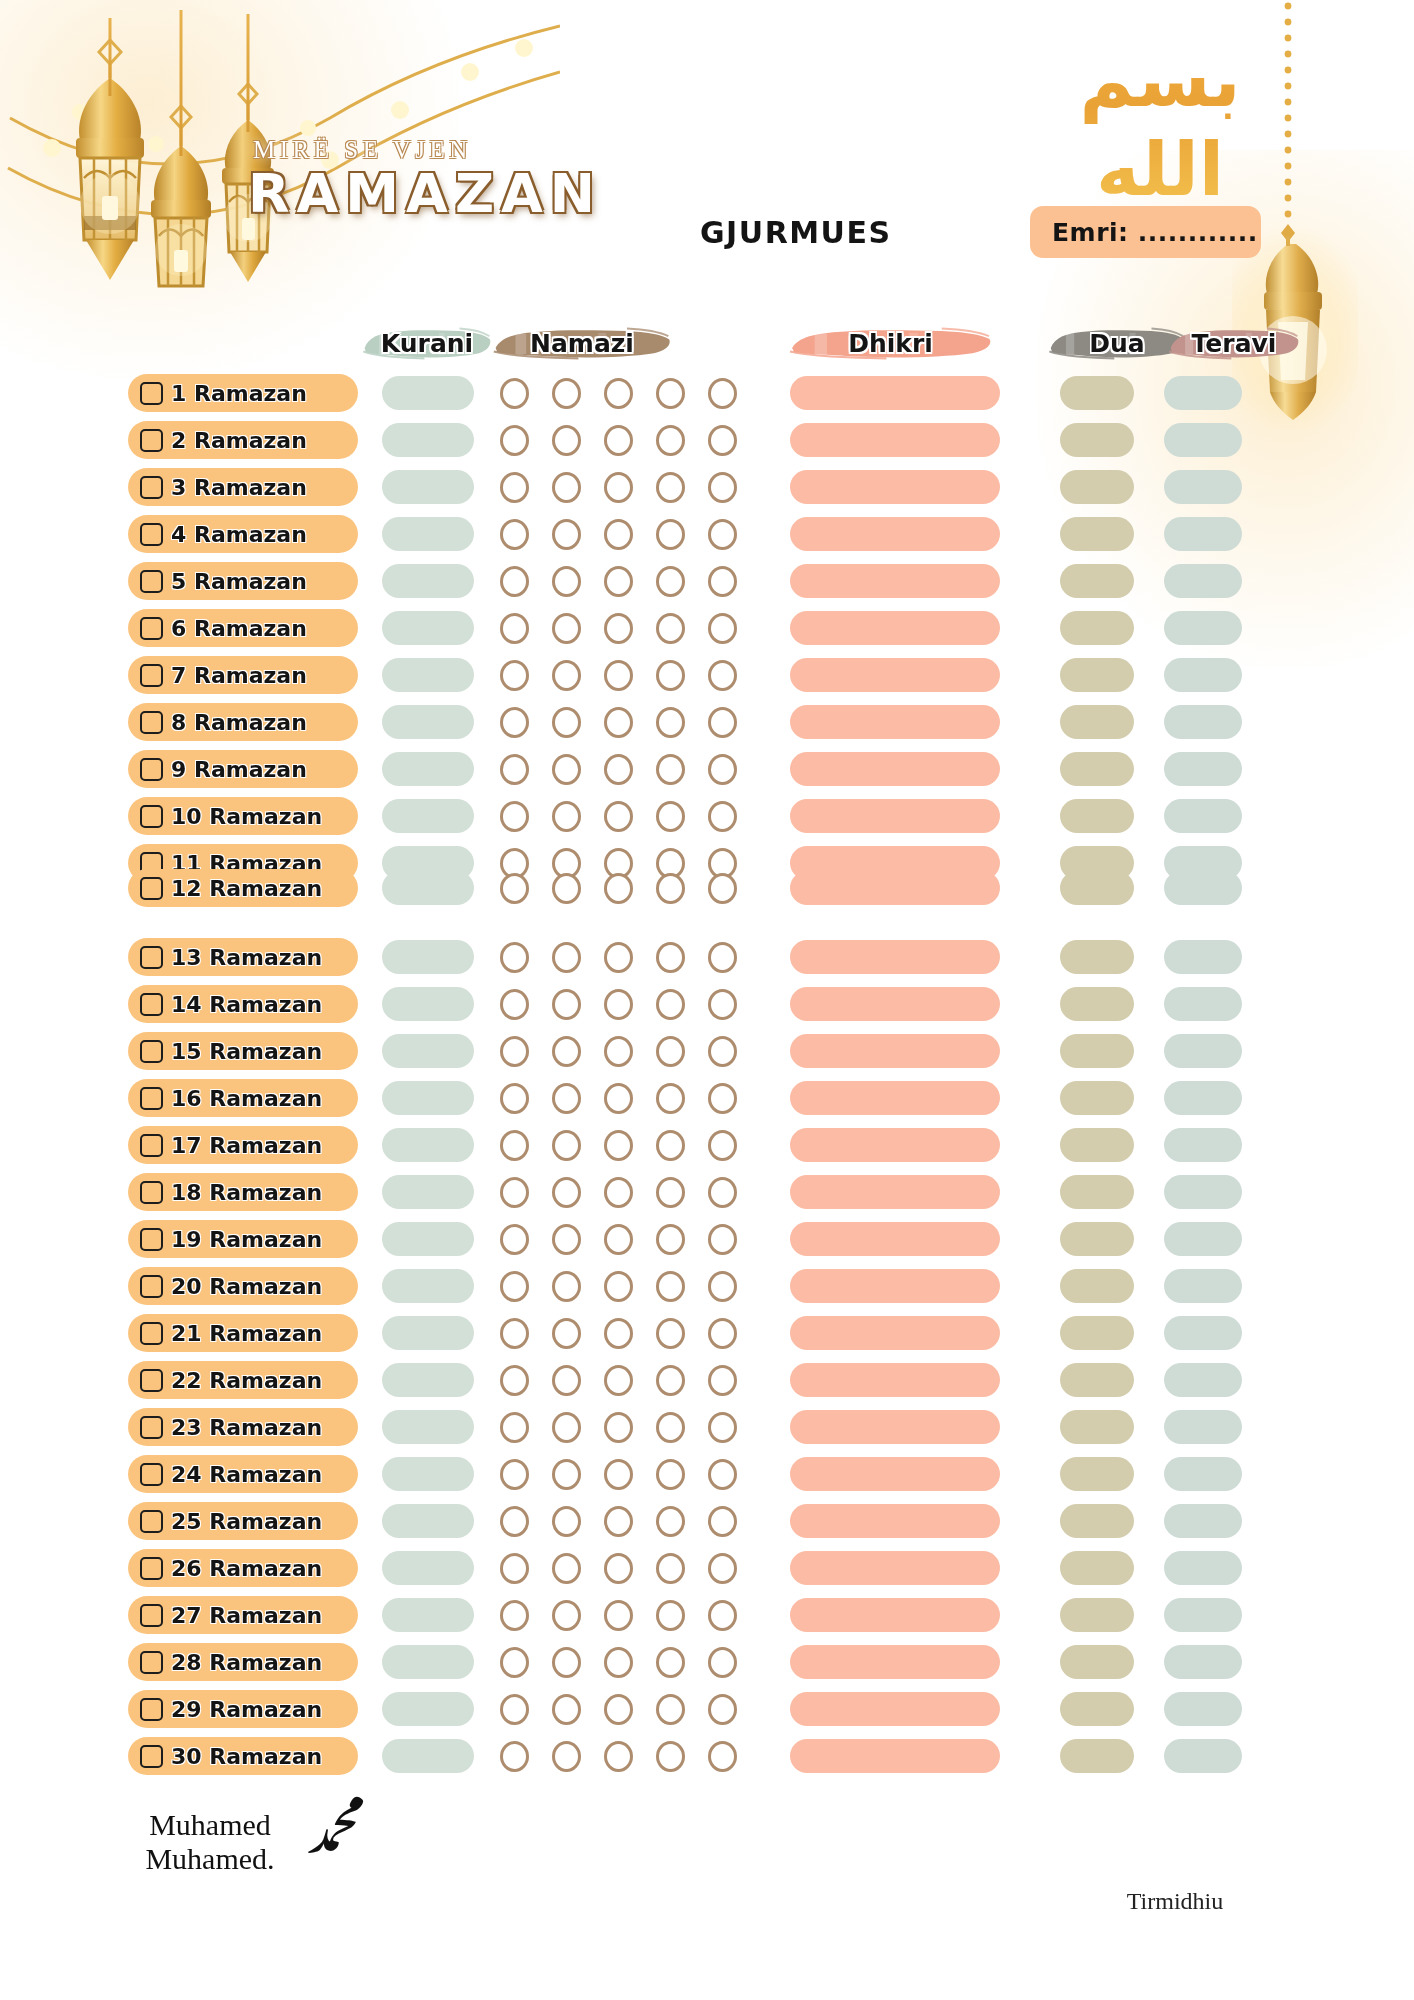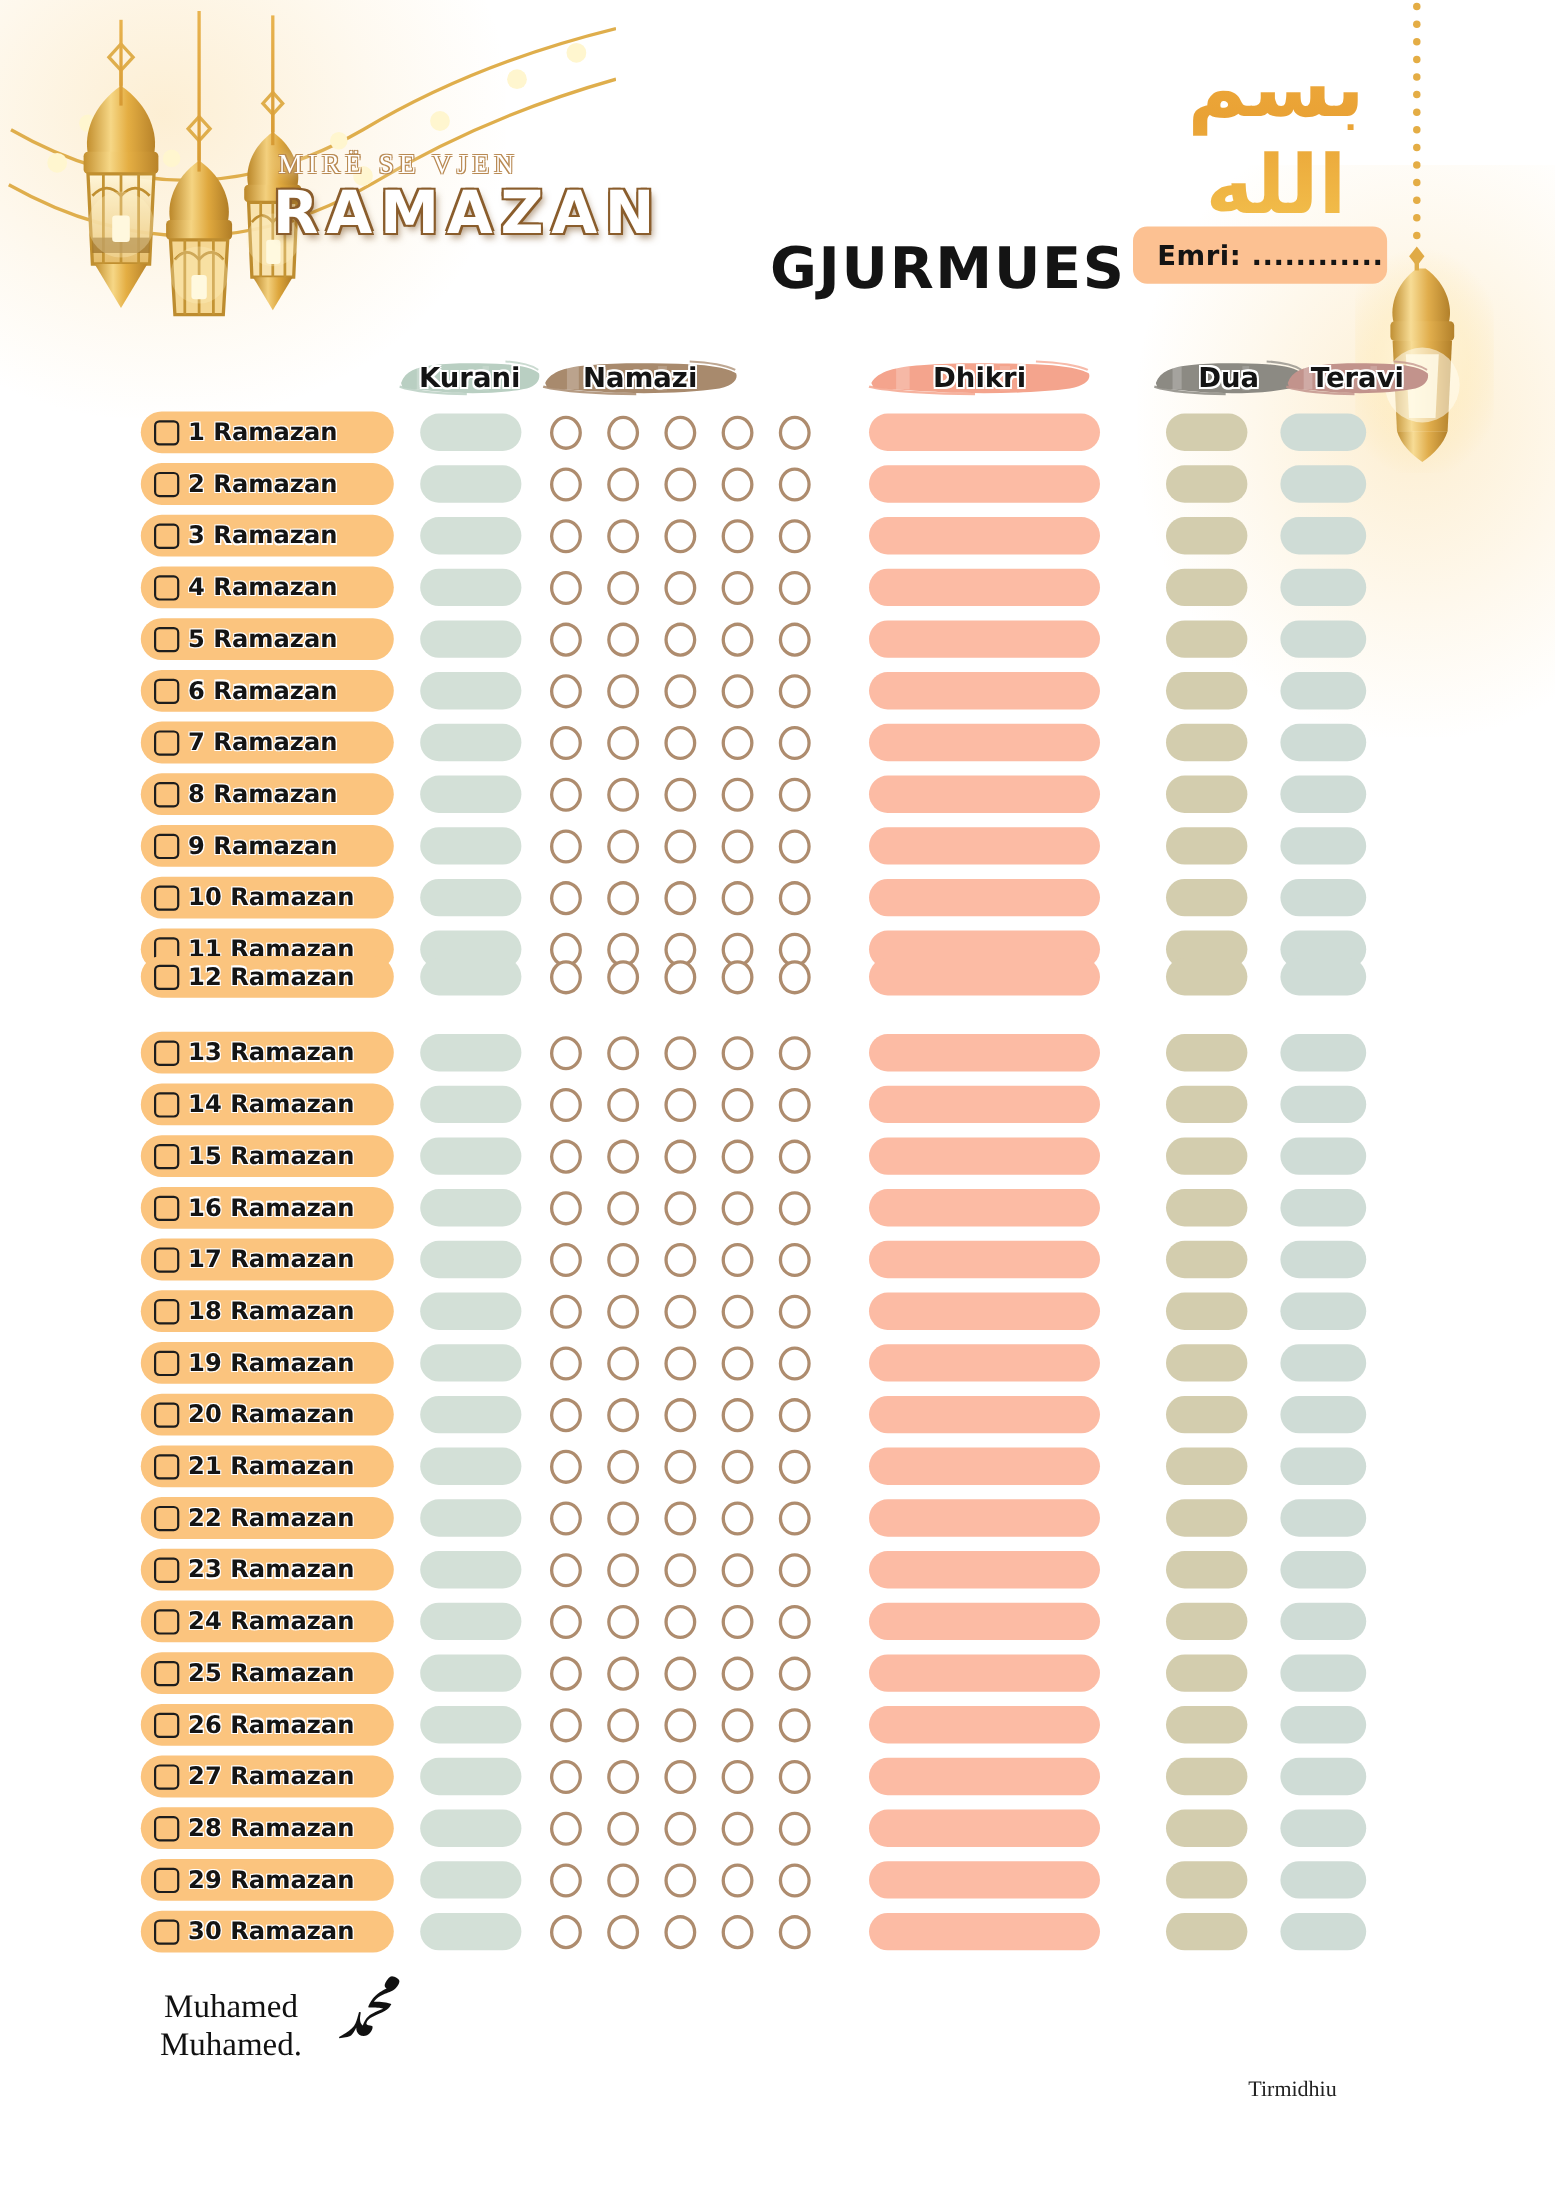--- a/index.html
+++ b/index.html
@@ -58,21 +58,21 @@
     text-shadow:
       -2px -2px 0 #8a5d2c, 2px -2px 0 #8a5d2c,
       -2px  2px 0 #8a5d2c, 2px  2px 0 #8a5d2c,
       3px 4px 7px rgba(120,80,35,0.55);
     white-space: nowrap;
   }
   .hdr-gjurmues {
     position: absolute; left: 700px; top: 215px;
     font-family: "DejaVu Sans", sans-serif;
     font-weight: bold;
-    font-size: 52px; letter-spacing: 1.5px;
+    font-size: 30px; letter-spacing: 1.5px;
     color: #141414;
     white-space: nowrap;
   }
 
   .bismillah {
     position: absolute; left: 1040px; top: 36px;
     width: 240px; text-align: center;
     font-family: "DejaVu Sans", sans-serif;
     font-size: 74px; font-weight: bold;
     background: linear-gradient(180deg,#f0ab3d 0%, #e9a235 40%, #f3c14e 100%);
@@ -188,21 +188,21 @@
     position: absolute; left: 400px; top: 80px;
     width: 460px; text-align: center;
     font-family: "Liberation Sans", sans-serif;
     font-weight: bold; font-size: 30px;
     color: #7d4c22;
   }
   .source {
     position: absolute; left: 1080px; top: 88px;
     width: 190px; text-align: center;
     font-family: "Liberation Serif", serif;
-    font-size: 20px; color: #222;
+    font-size: 24px; color: #222;
   }
 </style>
 </head>
 <body>
 
 <div class="glow-tl"></div>
 <div class="glow-tr"></div>
 
 <svg class="lights" viewBox="0 0 560 300">
   <path d="M 10 118 Q 170 210 330 118 Q 430 58 560 26" stroke="#dfae4c" stroke-width="3" fill="none"></path>

